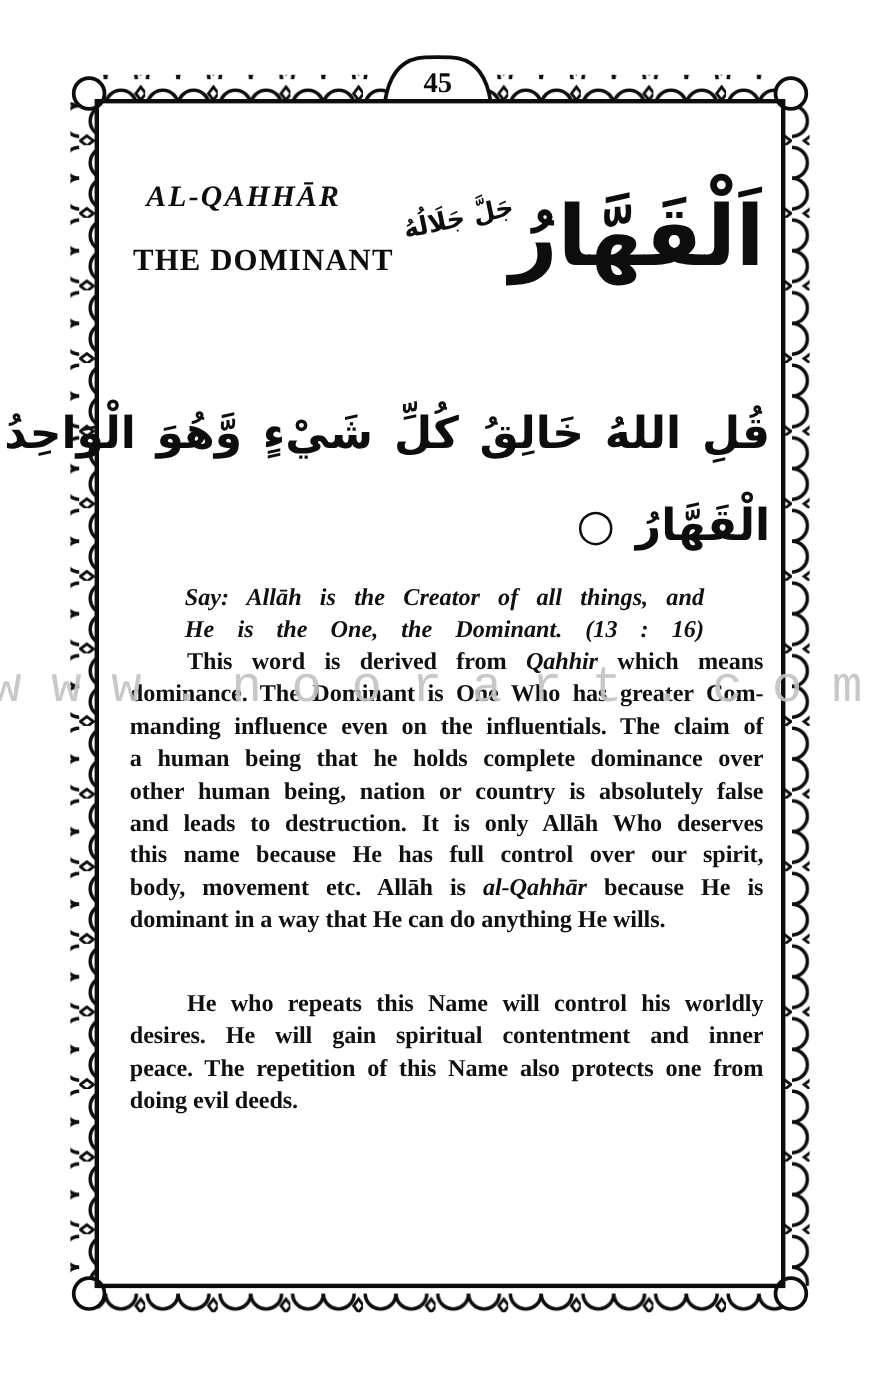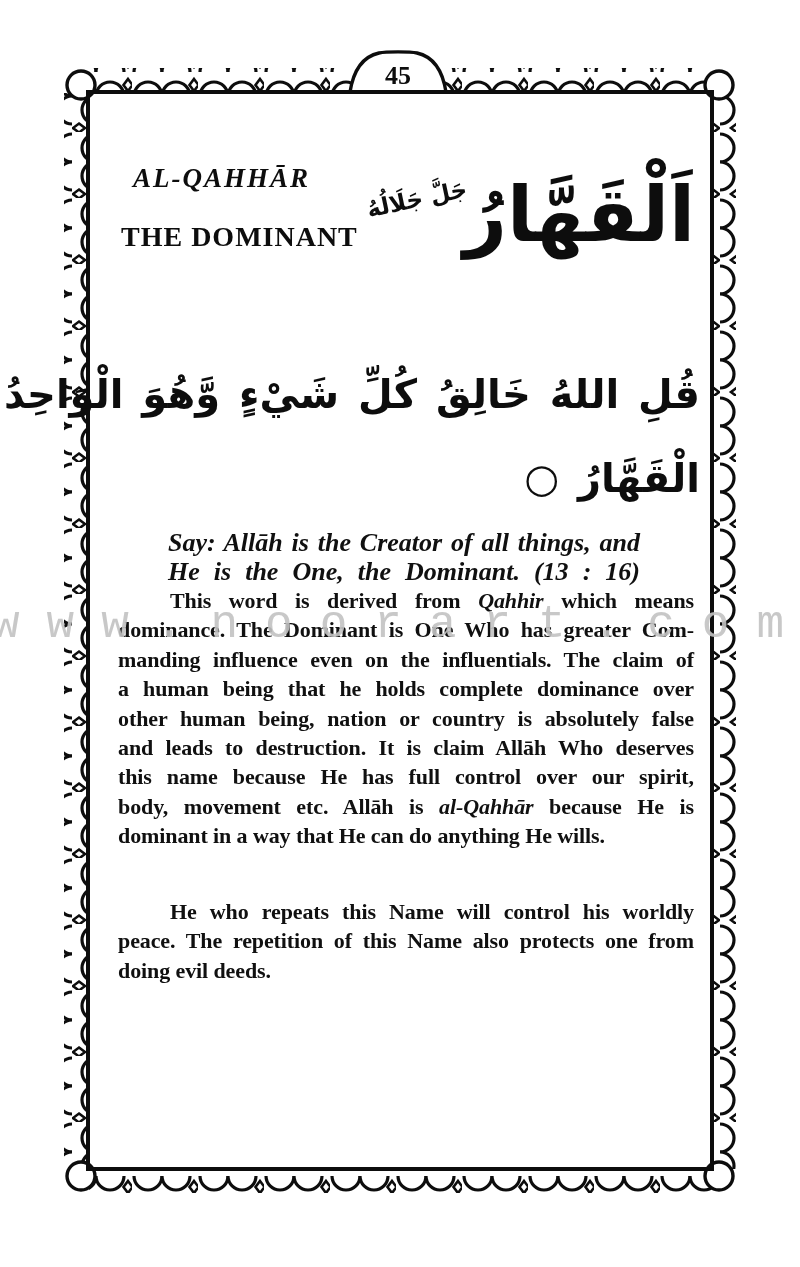--- a/index.html
+++ b/index.html
@@ -43,21 +43,21 @@
   .verse {
     left:148px; right:90px; top:352px; direction:rtl; text-align:right;
     font-family:"DejaVu Sans", sans-serif; font-weight:700;
     font-size:40px; line-height:84px; color:#0d0d0d; word-spacing:5px;
   }
   .verse div { white-space:nowrap; }
 
   
   .translation {
     left:168px; top:528px; width:472px;
-    font-size:26px; font-weight:700; font-style:italic; line-height:29px;
+    font-size:22px; font-weight:700; font-style:italic; line-height:29px;
   }
   .translation .line { text-align:justify; text-align-last:justify; }
 
   
   .para {
     left:118px; width:576px;
     font-size:22px; font-weight:700; line-height:29.4px; letter-spacing:-0.1px;
   }
   .p1 { top:586px;font-family:Liberation Serif, serif; }
   .p2 { top:897px; }
@@ -138,27 +138,28 @@
       <div class="line">Say: Allāh is the Creator of all things, and</div>
       <div class="line">He is the One, the Dominant. (13 : 16)</div>
     </div>
 
   <div class="abs para p1">
       <div class="line">This word is derived from <i>Qahhir</i> which means</div>
       <div class="line">dominance. The Dominant is One Who has greater Com-</div>
       <div class="line">manding influence even on the influentials. The claim of</div>
       <div class="line">a human being that he holds complete dominance over</div>
       <div class="line">other human being, nation or country is absolutely false</div>
-      <div class="line">and leads to destruction. It is claim Allāh Who deserves</div>
+      <div class="line">and leads to destruction. It is only Allāh Who deserves</div>
       <div class="line">this name because He has full control over our spirit,</div>
       <div class="line">body, movement etc. Allāh is <i>al-Qahhār</i> because He is</div>
       <div class="line">dominant in a way that He can do anything He wills.</div>
     </div>
 
   <div class="abs para p2">
       <div class="line">He who repeats this Name will control his worldly</div>
+      <div class="line">desires. He will gain spiritual contentment and inner</div>
       <div class="line">peace. The repetition of this Name also protects one from</div>
       <div class="line">doing evil deeds.</div>
     </div>
 
   <div class="abs watermark">www.noorart.com</div>
 
 </div>
 
 </body></html>

